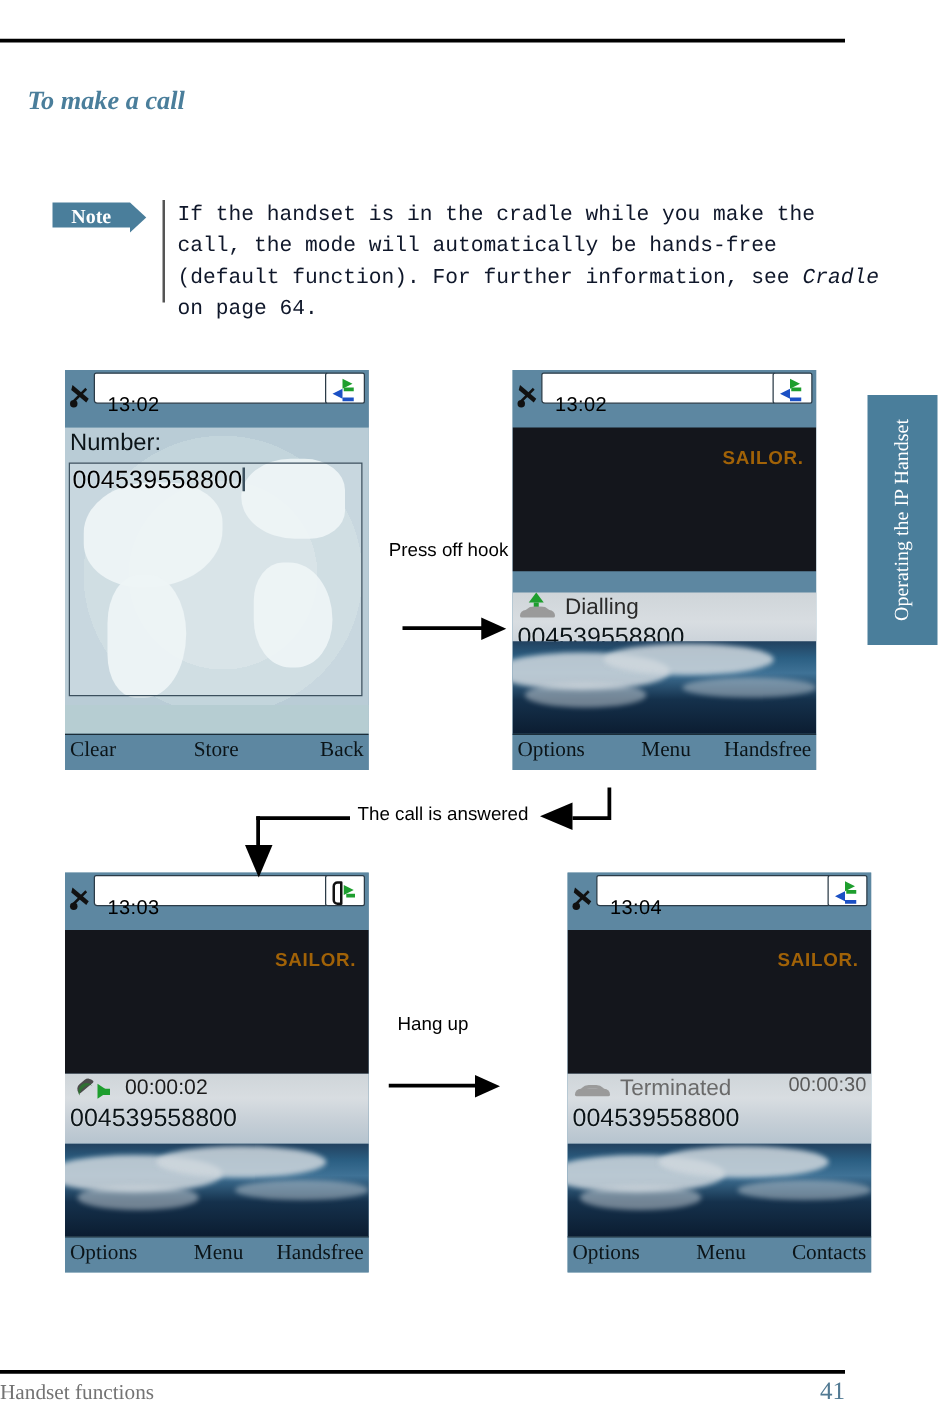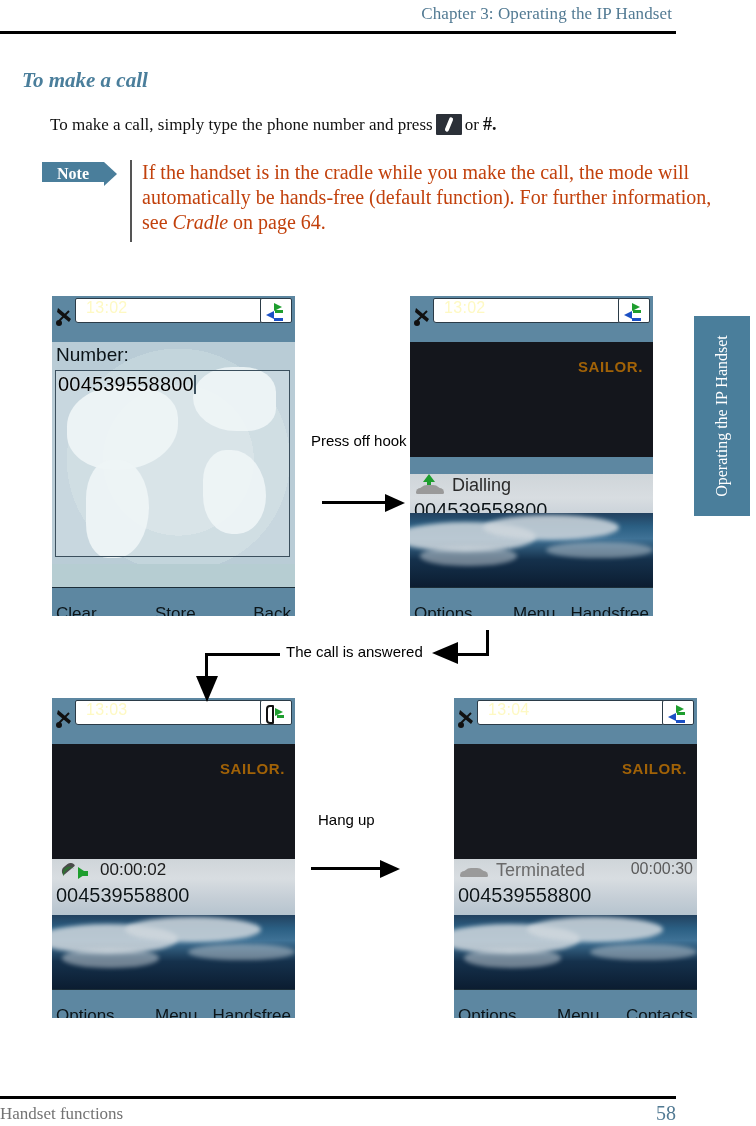--- a/index.html
+++ b/index.html
@@ -51,21 +51,21 @@
     text-align:center;line-height:24px;
   }
   .note-tag:after{
     content:"";position:absolute;left:62px;top:0;width:0;height:0;
     border-top:12px solid transparent;border-bottom:12px solid transparent;
     border-left:13px solid #4a7e9b;
   }
   .note-bar{position:absolute;left:88px;top:0;width:2px;height:82px;background:#555;}
   .note-text{
     position:absolute;left:100px;top:0;width:570px;
-    font-family:Liberation Serif, serif;font-size:20px;color:#c2410c;line-height:25px;
+    font-family:Liberation Mono, monospace;font-size:17px;color:#0f172a;line-height:25px;
   }
   .note-text i{font-style:italic;}
 
   
   .side-tab{
     position:absolute;left:694px;top:316px;width:56px;height:200px;
     background:#4a7e9b;
   }
   .side-tab span{
     position:absolute;left:50%;top:50%;
@@ -81,22 +81,22 @@
   .screen.s4{left:410px;top:698px;margin-left:44px;}
 
   
   .statusbar{position:absolute;left:0;top:0;width:243px;height:46px;background:#5d87a1;}
   .dish{position:absolute;left:3px;top:6px;width:26px;height:28px;}
   .timebox{
     position:absolute;left:23px;top:2px;width:186px;height:23px;background:#fff;
     border:1px solid #2b3b47;border-radius:2px 2px 3px 3px;
   }
   .timetext{
-    position:absolute;left:34px;top:3px;font-family:"Liberation Sans",sans-serif;
-    font-size:16px;color:#fef9c3;letter-spacing:.3px;
+    position:absolute;left:34px;top:20px;font-family:"Liberation Sans",sans-serif;
+    font-size:16px;color:#000000;letter-spacing:.3px;
   }
   .netbox{
     position:absolute;left:208px;top:2px;width:30px;height:23px;background:#fff;
     border:1px solid #2b3b47;border-radius:2px;
   }
   .arr-g{width:0;height:0;border-top:4px solid transparent;border-bottom:4px solid transparent;border-left:8px solid #1e9e2e;}
   .arr-gt{position:absolute;left:13px;top:4px;}
   .arr-gt:before{content:"";position:absolute;left:-7px;top:2.5px;width:8px;height:3px;background:#1e9e2e;}
   .arr-b{width:0;height:0;border-top:4px solid transparent;border-bottom:4px solid transparent;border-right:8px solid #1b50c4;}
   .arr-bl{position:absolute;left:5px;top:12px;}
@@ -107,21 +107,21 @@
   .arr-mid:before{content:"";position:absolute;left:-6px;top:2.5px;width:7px;height:3px;background:#1e9e2e;}
 
   
   .band-dark{position:absolute;left:0;width:243px;background:#14161c;}
   .band-sky{position:absolute;left:0;width:243px;}
   .band-earth{position:absolute;left:0;width:243px;}
   .softkeys{
     position:absolute;left:0;bottom:0;width:243px;height:28px;background:#5d87a1;
     border-top:1px solid #1b2d38;
   }
-  .sk{position:absolute;top:16px;font-size:17px;color:#0b1418;font-family:Liberation Sans, sans-serif;}
+  .sk{position:absolute;top:2px;font-size:17px;color:#0b1418;font-family:Liberation Serif, serif;}
   .sk-l{left:4px;}
   .sk-m{left:103px;}
   .sk-r{right:4px;}
   .sailor{
     position:absolute;right:10px;font-family:"Liberation Sans",sans-serif;
     font-weight:bold;font-size:15px;color:#a16207;letter-spacing:.6px;
   }
 
   
   .globe-bg{
@@ -235,30 +235,25 @@
     position:absolute;left:628px;top:1102px;width:48px;text-align:right;
     font-family:"Liberation Serif", serif;font-size:20px;color:#527a93;
   }
 </style>
 </head>
 <body>
 
 <div class="page">
 
   <div class="hdr">
-    <div class="hdr-title">Chapter 3:  Operating the IP Handset</div>
     <div class="hdr-rule"></div>
   </div>
 
   <div class="sec-title">To make a call</div>
 
-  <div class="body-p" id="para-intro">
-    <span>To make a call, simply type the phone number and press</span><span class="keycap"></span><span>or</span>
-    <span class="hashkey">#.</span>
-  </div>
 
   <div class="note">
     <div class="note-tag">Note</div>
     <div class="note-bar"></div>
     <div class="note-text">
       <span>If the handset is in the cradle while you make the call, the mode will</span>
       <span>automatically be hands-free (default function). For further</span>
       <span>information, see </span><i>Cradle</i><span> on page 64.</span>
     </div>
   </div>
@@ -448,15 +443,15 @@
   <div class="arrow-line" style="left:205px;top:653px;width:75px;"></div>
   <div class="vline" style="left:205px;top:653px;height:26px;"></div>
   <div class="arrow-head-d" style="left:196px;top:676px;"></div>
 
   <div class="anno" style="left:318px;top:811px;">Hang up</div>
   <div class="arrow-line" style="left:311px;top:867px;width:70px;"></div>
   <div class="arrow-head-r" style="left:380px;top:860px;"></div>
 
   <div class="ftr-rule"></div>
   <div class="ftr-center">Handset functions</div>
-  <div class="ftr-page">58</div>
+  <div class="ftr-page">41</div>
 
 </div>
 
 </body></html>

